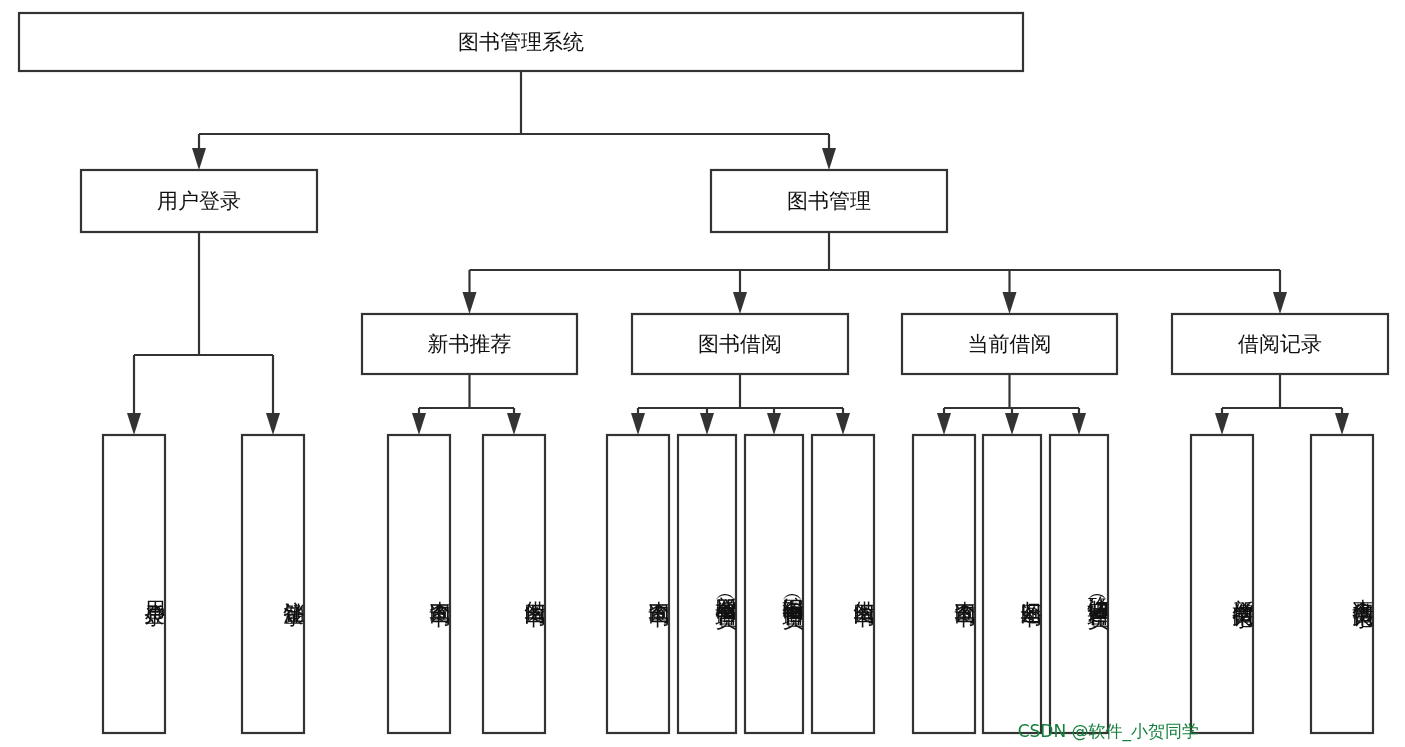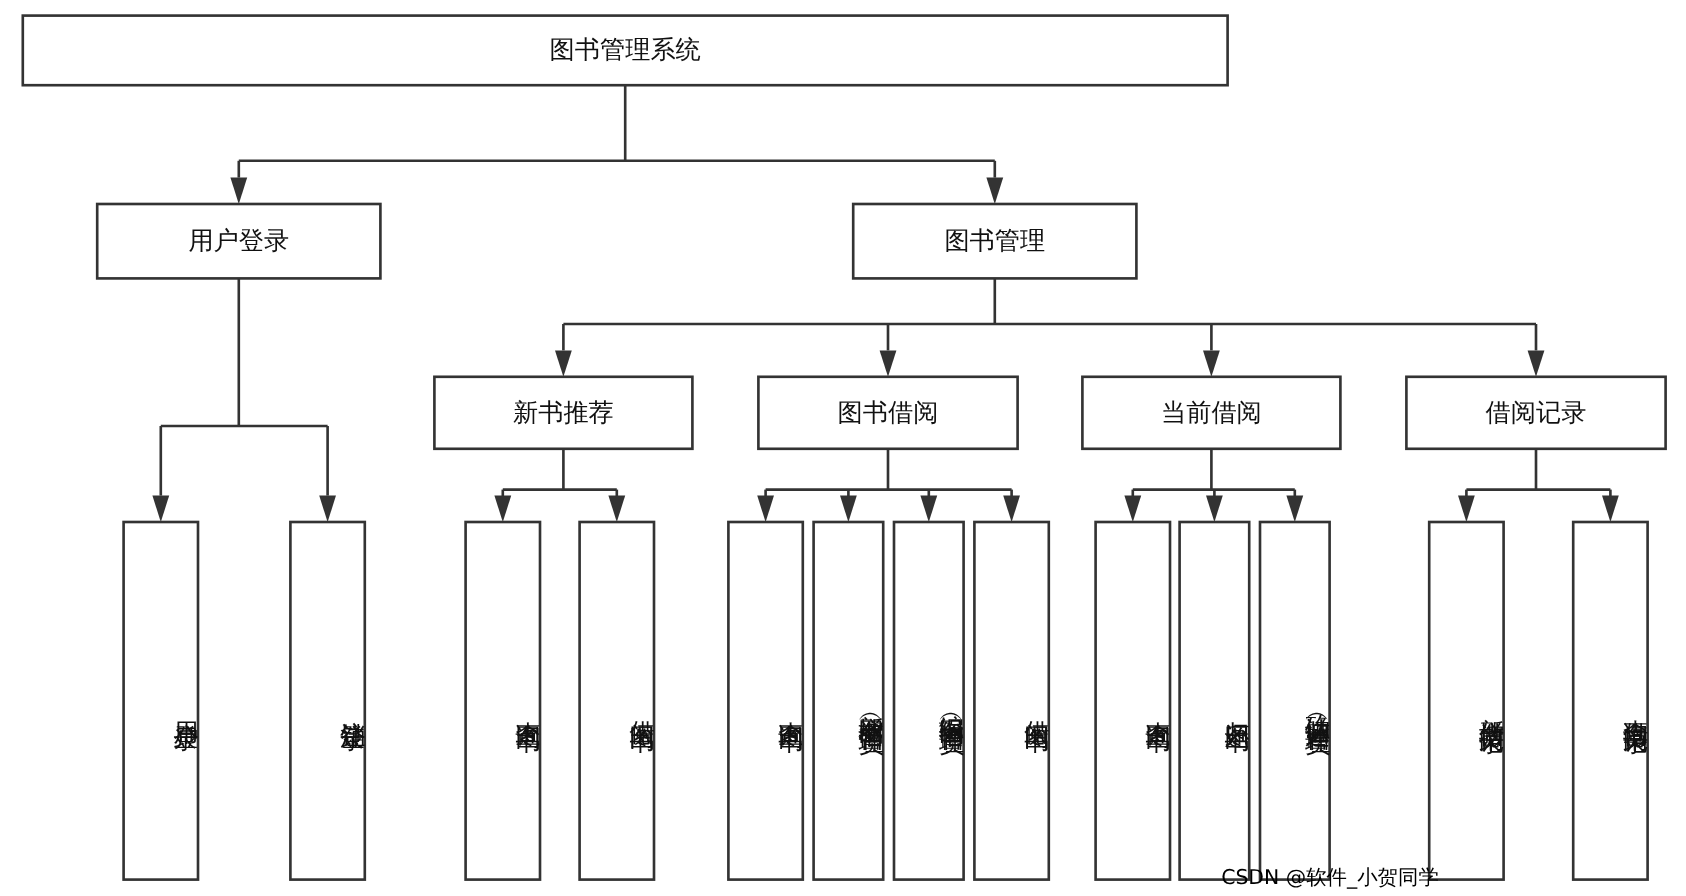--- a/index.html
+++ b/index.html
@@ -61,21 +61,21 @@
     justify-content: center;
     white-space: nowrap;
     pointer-events: none;
   }
   .watermark {
     position: absolute;
     right: 8px;
     bottom: 4px;
     font-family: "DejaVu Sans", "Liberation Sans", sans-serif;
     font-size: 17px;
-    color: #000000;
+    color: #15803d;
     white-space: nowrap;
   }
 </style>
 </head>
 <body>
 
 <div id="chart-root">
 
   <svg class="diagram" viewBox="0 0 1405 747">
     <g id="edges">

